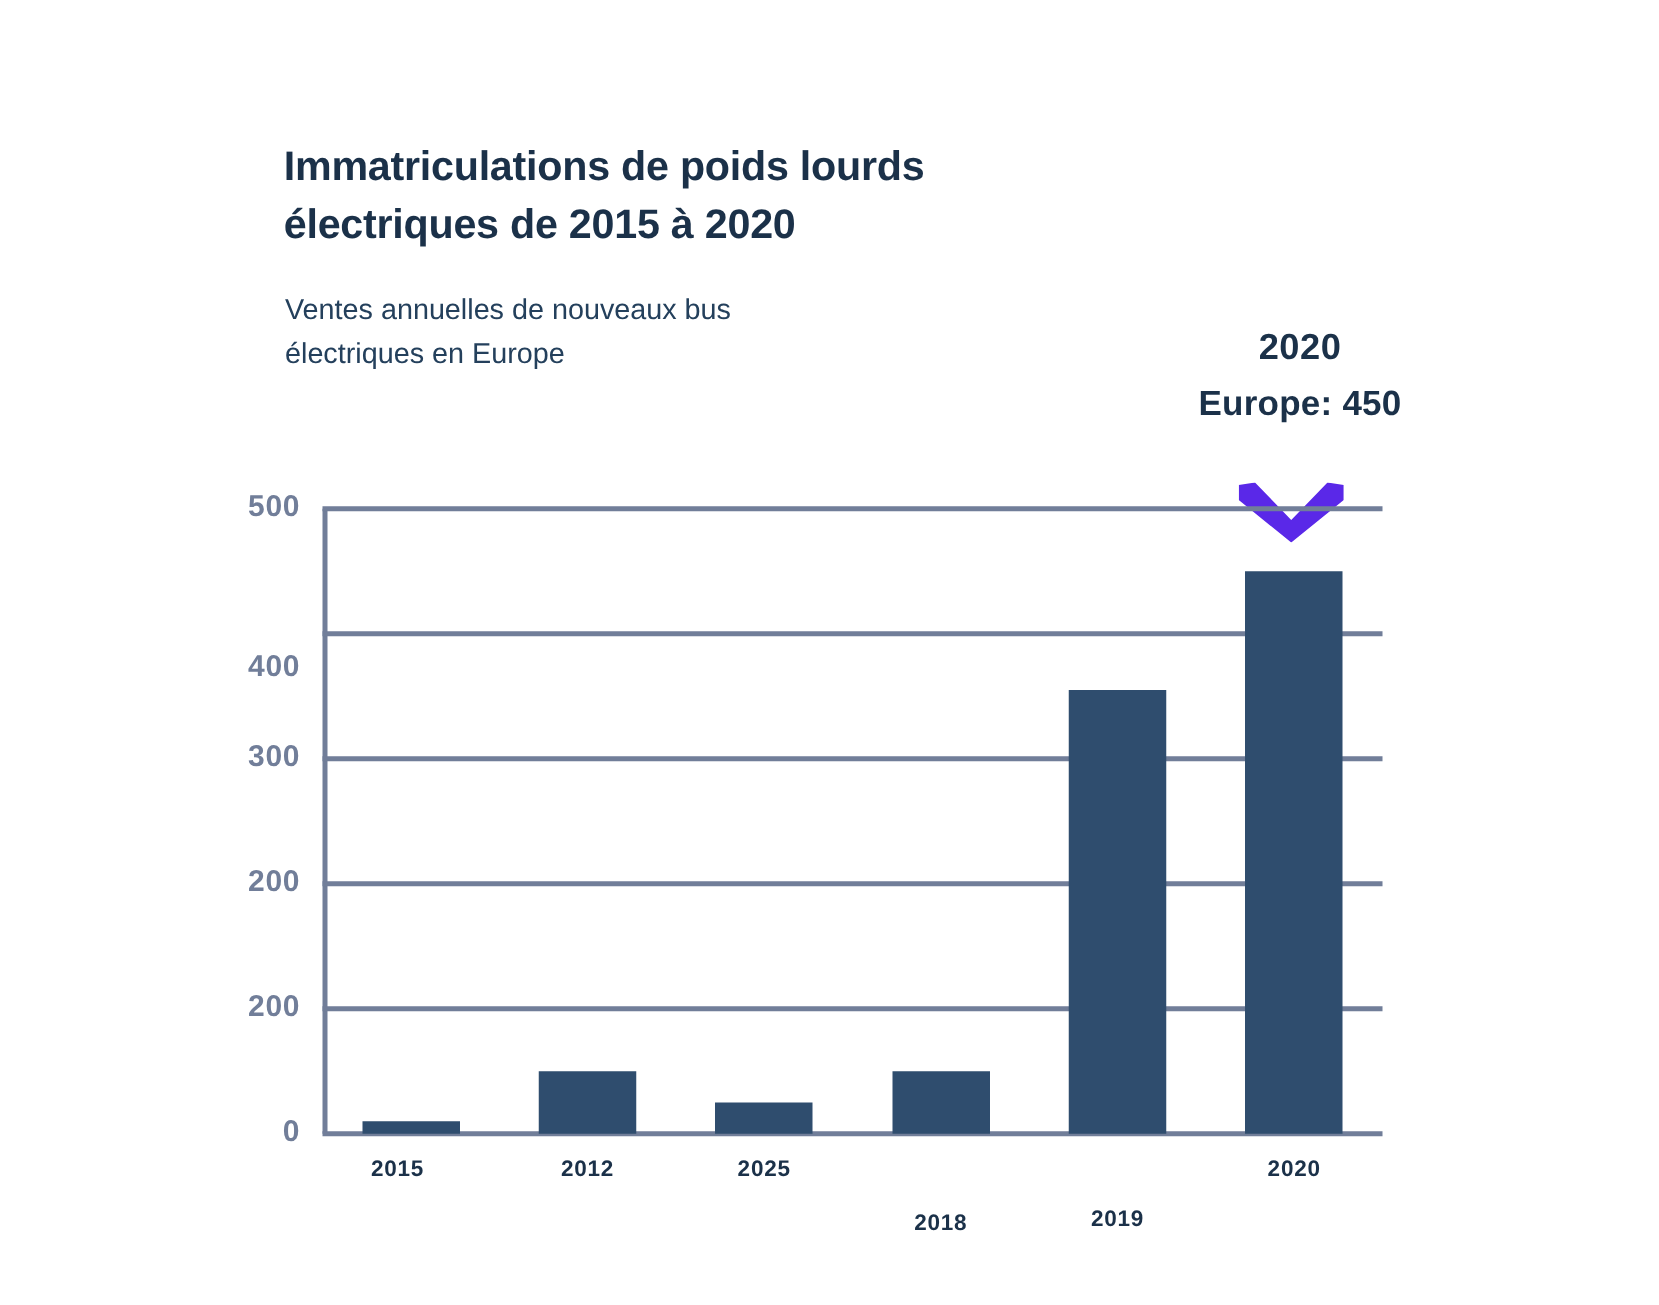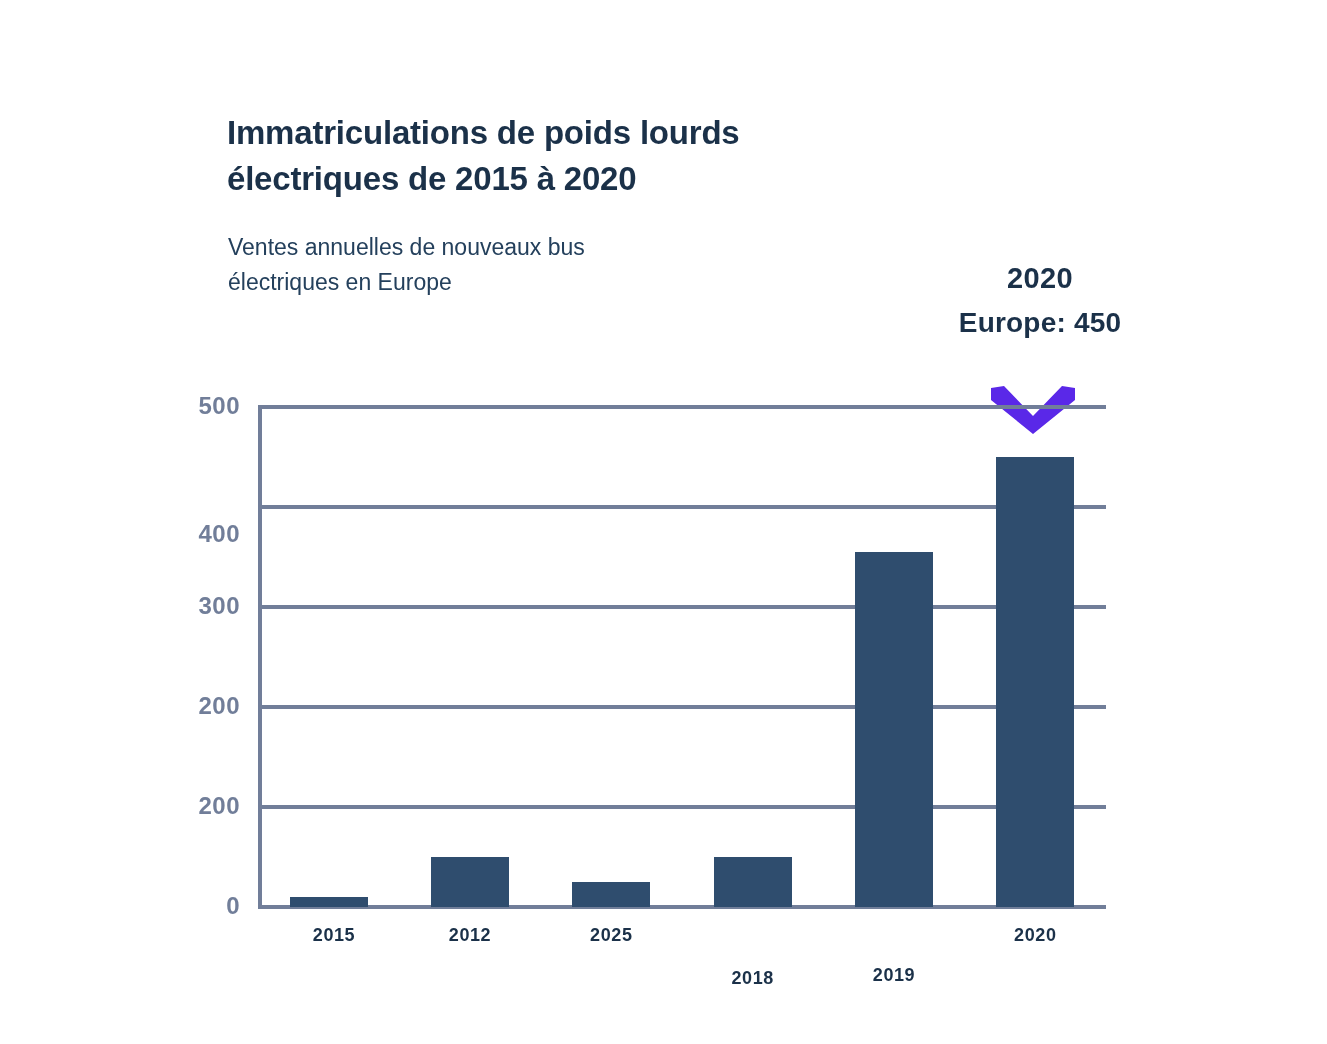--- a/index.html
+++ b/index.html
@@ -171,21 +171,21 @@
         <div class="gridline" style="top: 98px;"></div>
         <div class="gridline" style="top: -2px;"></div>
       </div>
   <div class="tick-label" style="left: 160px; top: 892px;">0</div>
       <div class="tick-label" style="left: 160px; top: 792px;">200</div>
       <div class="tick-label" style="left: 160px; top: 692px;">200</div>
       <div class="tick-label" style="left: 160px; top: 592px;">300</div>
       <div class="tick-label" style="left: 160px; top: 520px;">400</div>
       <div class="tick-label" style="left: 160px; top: 392px;">500</div>
       <div class="bar" style="left: 289.667px; top: 897px; width: 78px; height: 10px; background: rgb(47, 77, 110);"></div>
-      <div class="xtick-label" style="left: 269px;">2015</div>
+      <div class="xtick-label" style="left: 253px;">2015</div>
       <div class="bar" style="left: 431px; top: 857px; width: 78px; height: 50px; background: rgb(47, 77, 110);"></div>
       <div class="xtick-label" style="left: 405px;">2012</div>
       <div class="bar" style="left: 572.333px; top: 882px; width: 78px; height: 25px; background: rgb(47, 77, 110);"></div>
       <div class="xtick-label" style="left: 546.333px;">2025</div>
       <div class="bar" style="left: 713.667px; top: 857px; width: 78px; height: 50px; background: rgb(47, 77, 110);"></div>
       <div class="xtick-label" style="left: 687.667px; margin-top: 43px;">2018</div>
       <div class="bar" style="left: 855px; top: 552px; width: 78px; height: 355px; background: rgb(47, 77, 110);"></div>
       <div class="xtick-label" style="left: 829px; margin-top: 40px;">2019</div>
       <div class="bar" style="left: 996.333px; top: 457px; width: 78px; height: 450px; background: rgb(47, 77, 110);"></div>
       <div class="xtick-label" style="left: 970.333px;">2020</div>

